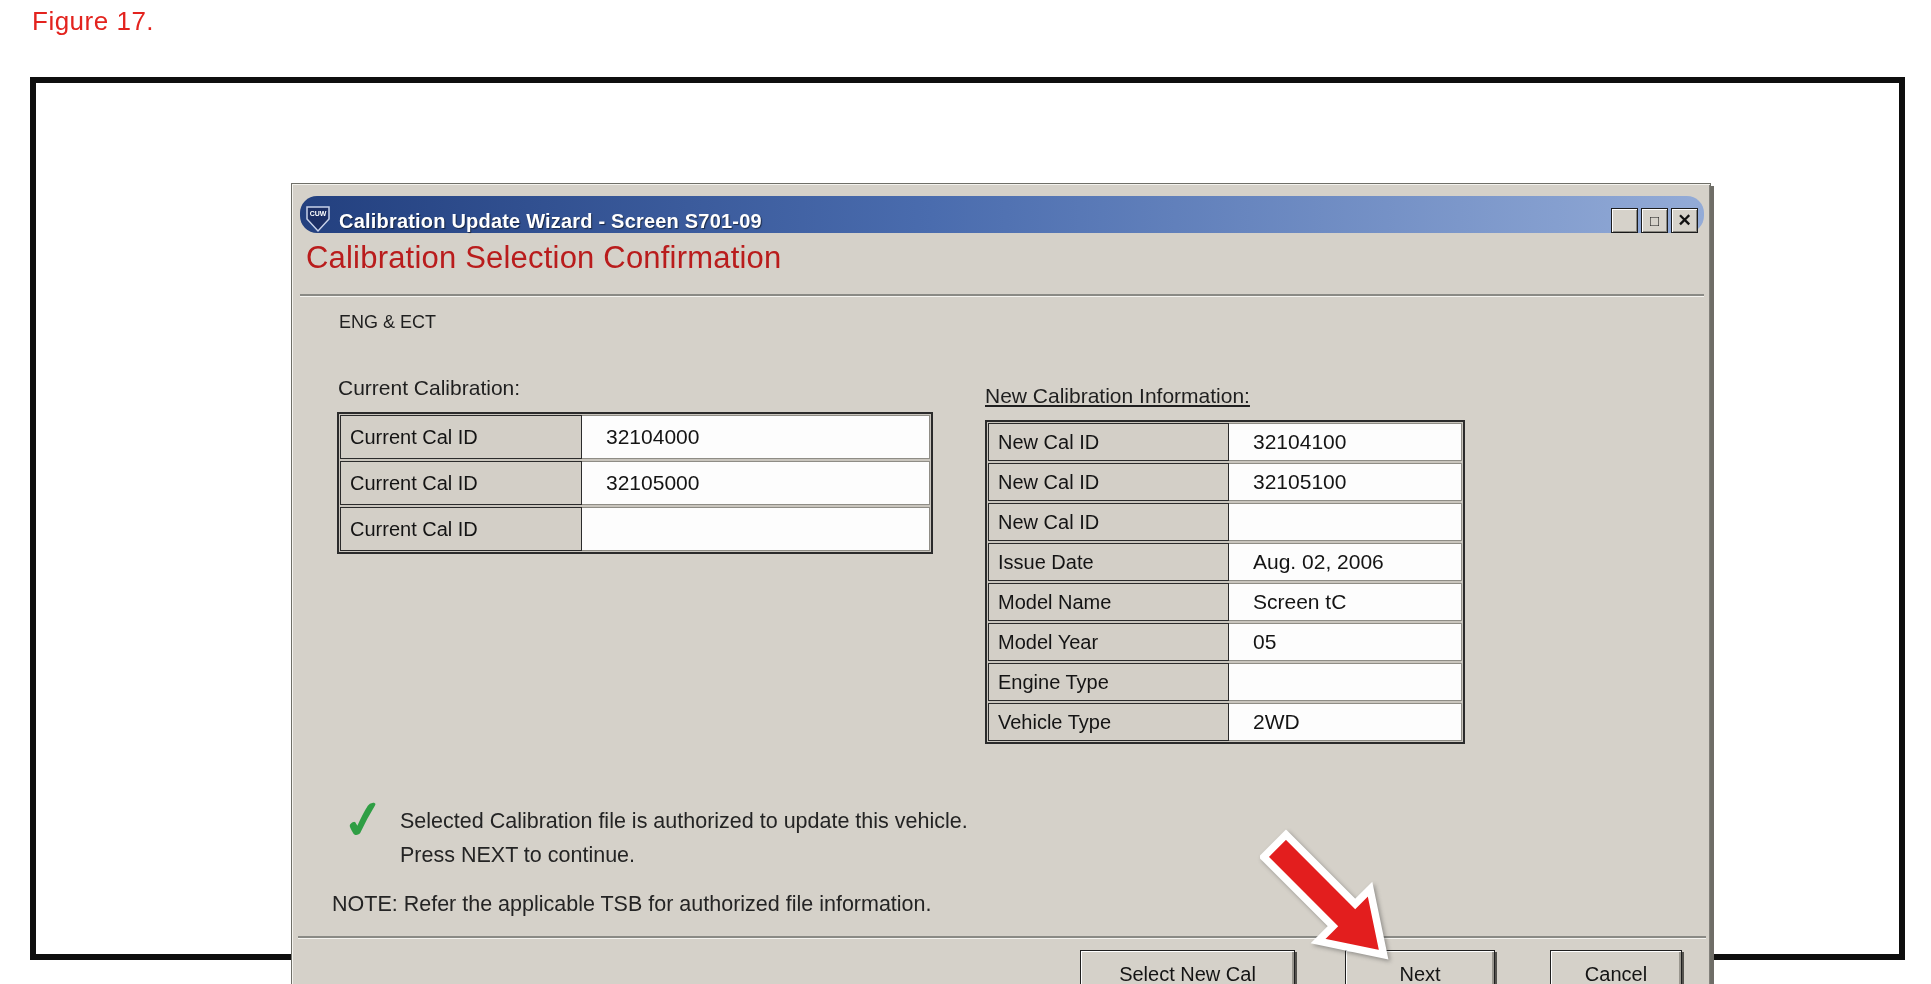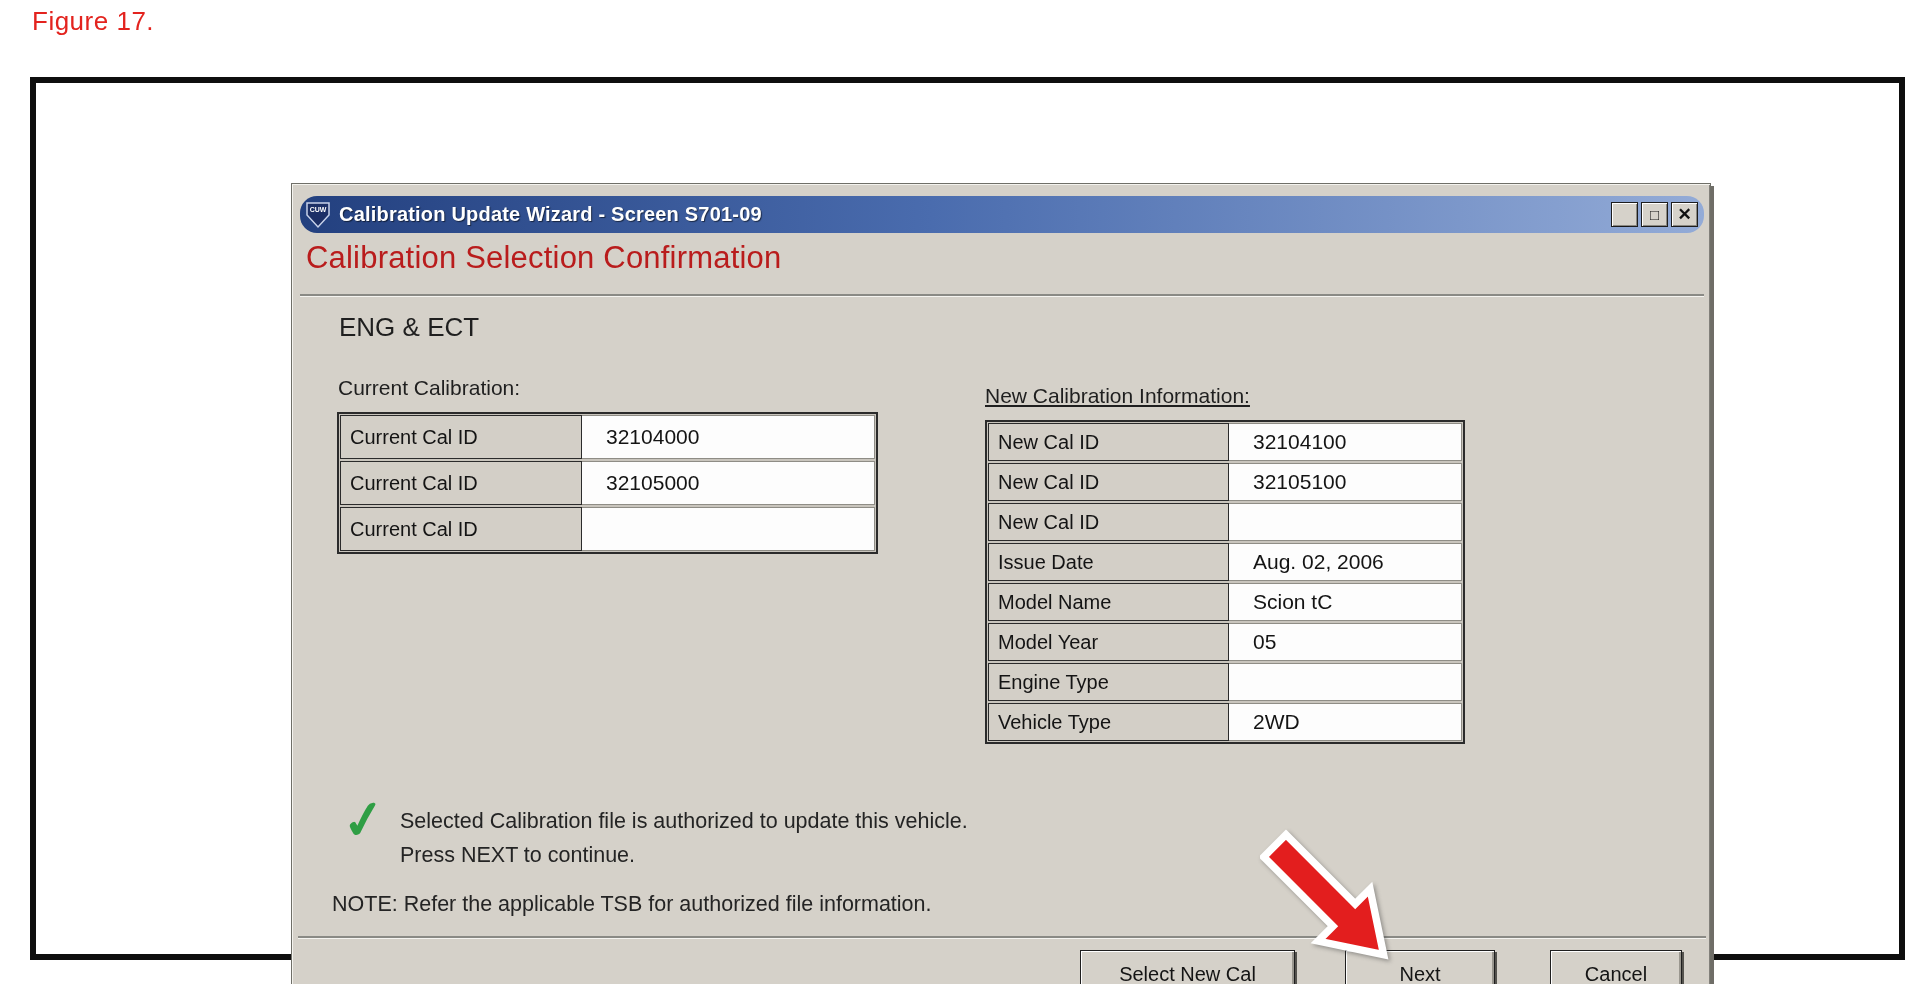--- a/index.html
+++ b/index.html
@@ -21,44 +21,44 @@
   .figure-frame { position:absolute; left:30px; top:77px; width:1875px; height:883px;
     border:6px solid #0e0e0e; background:#ffffff; }
 
   
   .dialog { position:absolute; left:255px; top:100px; width:1420px; height:830px;
     background:var(--dialog-bg); border:1px solid #6f6f68;
     box-shadow: inset 1px 1px 0 #f4f3ee, inset -1px -1px 0 #82807a, 0 3px 0 #55534e, 3px 3px 0 #6f6d67; }
 
   .titlebar { position:absolute; left:8px; top:12px; width:1404px; height:37px;
     background:linear-gradient(to right, var(--titlebar-start) 0%, var(--titlebar-mid) 45%, var(--titlebar-end) 100%);
-    display:flex; align-items:center; padding:0 6px 0 5px;border-radius:17px; }
+    display:flex; align-items:flex-end; padding:0 6px 0 5px;border-radius:17px; }
   .titlebar-icon { width:26px; height:28px; margin-right:8px; flex:0 0 auto; position:relative; }
   .titlebar-icon svg { display:block; }
   .titlebar-title { color:#ffffff; font-weight:bold; font-size:20px; letter-spacing:0.2px;
     text-shadow:1px 1px 1px rgba(0,0,0,0.55); white-space:nowrap; flex:1 1 auto; }
   .winbtns { display:flex; gap:3px; flex:0 0 auto; }
   .winbtn { width:27px; height:25px; background:#d6d2ca; border:1px solid #1d1d1d;
     box-shadow: inset 1px 1px 0 #ffffff, inset -1px -1px 0 #8a8881;
     display:flex; align-items:center; justify-content:center;
     font-size:15px; font-weight:bold; color:#111; line-height:1; cursor:default; }
   .winbtn.min span { transform:translateY(5px); }
   .winbtn.close span { font-size:17px; }
 
   .heading { position:absolute; left:14px; top:56px; font-size:31px; font-weight:normal;
     color:#b91c1c; letter-spacing:0.2px; }
   .heading-rule { position:absolute; left:8px; top:110px; width:1404px; height:3px;
     border-top:2px solid #8a8a85; border-bottom:1px solid #f5f4f0; }
 
-  .sys-label { position:absolute; left:47px; top:128px; font-size:26px; }
+  .sys-label { position:absolute; left:47px; top:128px; font-size:18px; }
   .cur-label { position:absolute; left:46px; top:192px; font-size:21px; }
   .new-label { position:absolute; left:693px; top:200px; font-size:21px;text-decoration:underline; }
 
   .cal-table { position:absolute; border:2px solid #2b2b2b; background:#c9c5bd; padding:1px; }
-  .cal-table.current { left:45px; top:228px; width:541px; }
+  .cal-table.current { left:45px; top:228px; width:596px; }
   .cal-table.new     { left:693px; top:236px; width:480px; }
   .trow { display:flex; margin-bottom:2px; }
   .trow:last-child { margin-bottom:0; }
   .cal-table.current .trow { height:44px; }
   .cal-table.new .trow { height:38px; }
   .tlabel { flex:0 0 242px; background:#d3cfc7; border:1px solid #2b2b2b;
     padding-left:9px; display:flex; align-items:center; font-size:20px; color:#141414; }
   .cal-table.new .tlabel { flex-basis:241px; }
   .tvalue { flex:1 1 auto; background:#fdfdfd; border:1px solid #8f8d86; border-left:none;
     padding-left:24px; display:flex; align-items:center; font-size:21px; color:#141414; }
@@ -144,21 +144,21 @@
       <div class="trow">
         <div class="tlabel">New Cal ID</div>
         <div class="tvalue"></div>
       </div>
       <div class="trow">
         <div class="tlabel">Issue Date</div>
         <div class="tvalue">Aug. 02, 2006</div>
       </div>
       <div class="trow">
         <div class="tlabel">Model Name</div>
-        <div class="tvalue">Scion tC</div>
+        <div class="tvalue">Screen tC</div>
       </div>
       <div class="trow">
         <div class="tlabel">Model Year</div>
         <div class="tvalue">05</div>
       </div>
       <div class="trow">
         <div class="tlabel">Engine Type</div>
         <div class="tvalue"></div>
       </div>
       <div class="trow">

